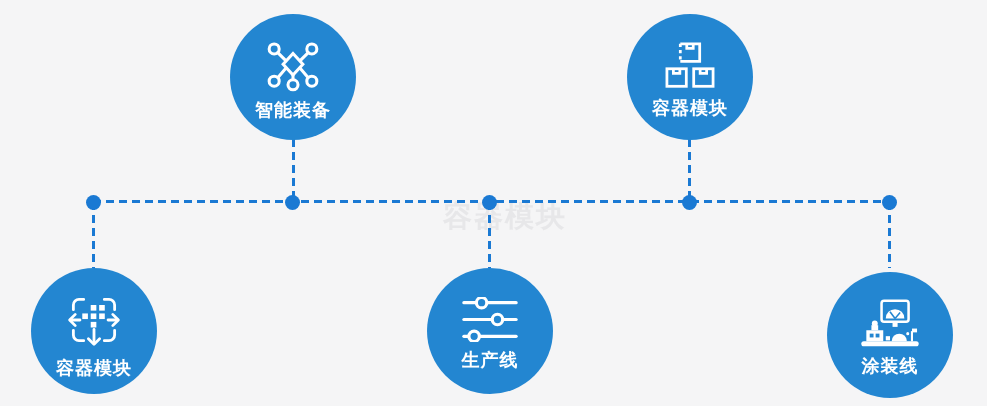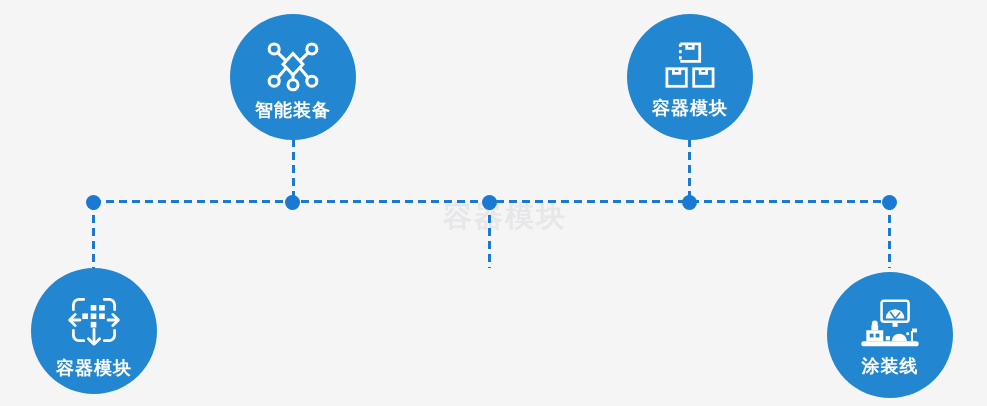--- a/index.html
+++ b/index.html
@@ -129,20 +129,35 @@
           <rect x="19.5" y="25" width="6" height="6"></rect>
           <rect x="28.5" y="25" width="6" height="6"></rect>
           <rect x="37.5" y="25" width="6" height="6"></rect>
           <rect x="28.5" y="34" width="6" height="6"></rect>
         </g>
       </svg>
     </span>
     <span class="label">容器模块</span>
   </div>
 
+  <div class="node" style="left:427px;top:268px">
+    <span class="icon">
+      <svg viewBox="0 0 60 48" width="56" height="45">
+        <g class="wstroke" stroke-width="3.4" stroke-linecap="round">
+          <line x1="2" y1="6" x2="58" y2="6"></line>
+          <line x1="2" y1="24" x2="58" y2="24"></line>
+          <line x1="2" y1="42" x2="58" y2="42"></line>
+        </g>
+        <circle class="knob" cx="21" cy="6" r="5.6"></circle>
+        <circle class="knob" cx="38" cy="24" r="5.6"></circle>
+        <circle class="knob" cx="13" cy="42" r="5.6"></circle>
+      </svg>
+    </span>
+    <span class="label">生产线</span>
+  </div>
 
   <div class="node" style="left:827px;top:272px">
     <span class="icon">
       <svg viewBox="0 0 80 58" width="68" height="49">
         <rect class="wstroke" stroke-width="3" x="30" y="2" width="32" height="25" rx="3"></rect>
         <path class="wfill" d="M35 23 a11 11 0 0 1 22 0 Z"></path>
         <g class="bluestroke" stroke-width="1.8">
           <line x1="46" y1="23" x2="40" y2="15"></line>
           <line x1="46" y1="23" x2="52" y2="16"></line>
         </g>

